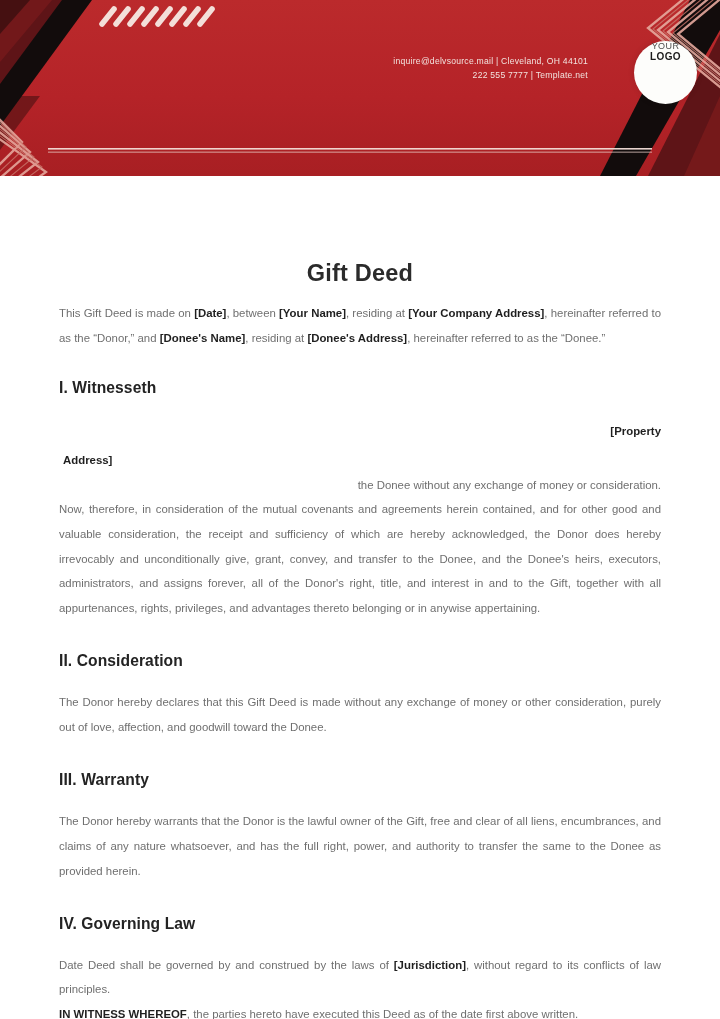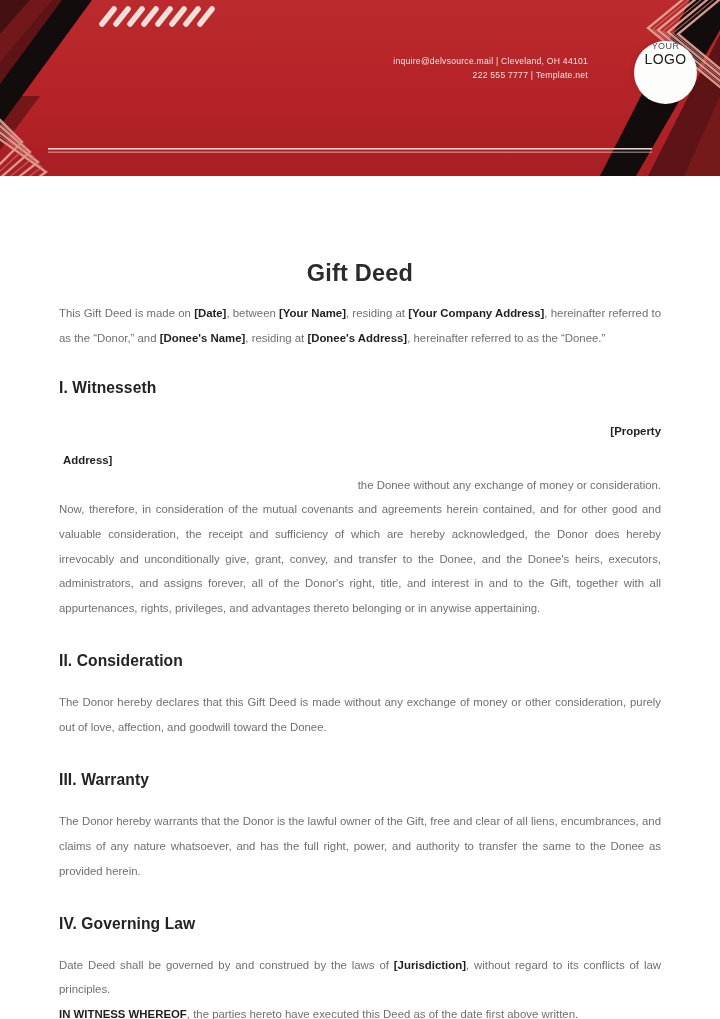--- a/index.html
+++ b/index.html
@@ -62,23 +62,23 @@
     z-index: 6;
     box-shadow: 0 0 6px rgba(0,0,0,0.12);
   }
   .logo-top {
     font-size: 9px;
     color: #4c4c4c;
     letter-spacing: 0.4px;
     line-height: 1.15;
   }
   .logo-bottom {
-    font-size: 14px;
+    font-size: 10px;
     color: #1b1b1b;
-    font-weight: normal;
+    font-weight: bold;
     letter-spacing: 0.4px;
     line-height: 1.15;
   }
 
   
   .doc {
     position: relative;
     padding: 8px 59px;
     padding-top: 84px;
   }

